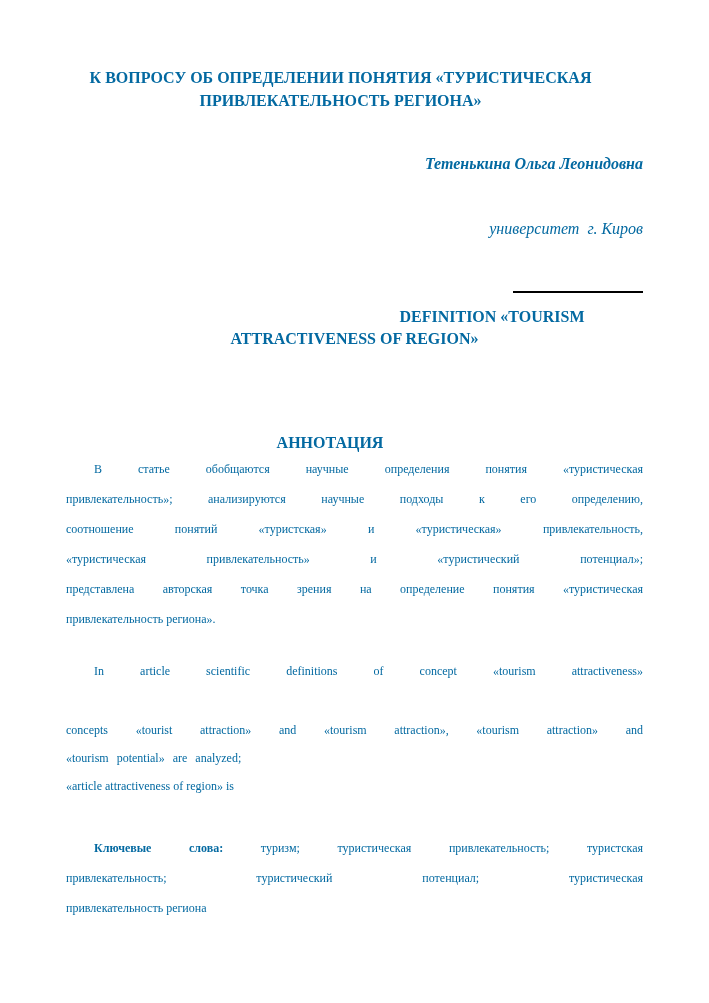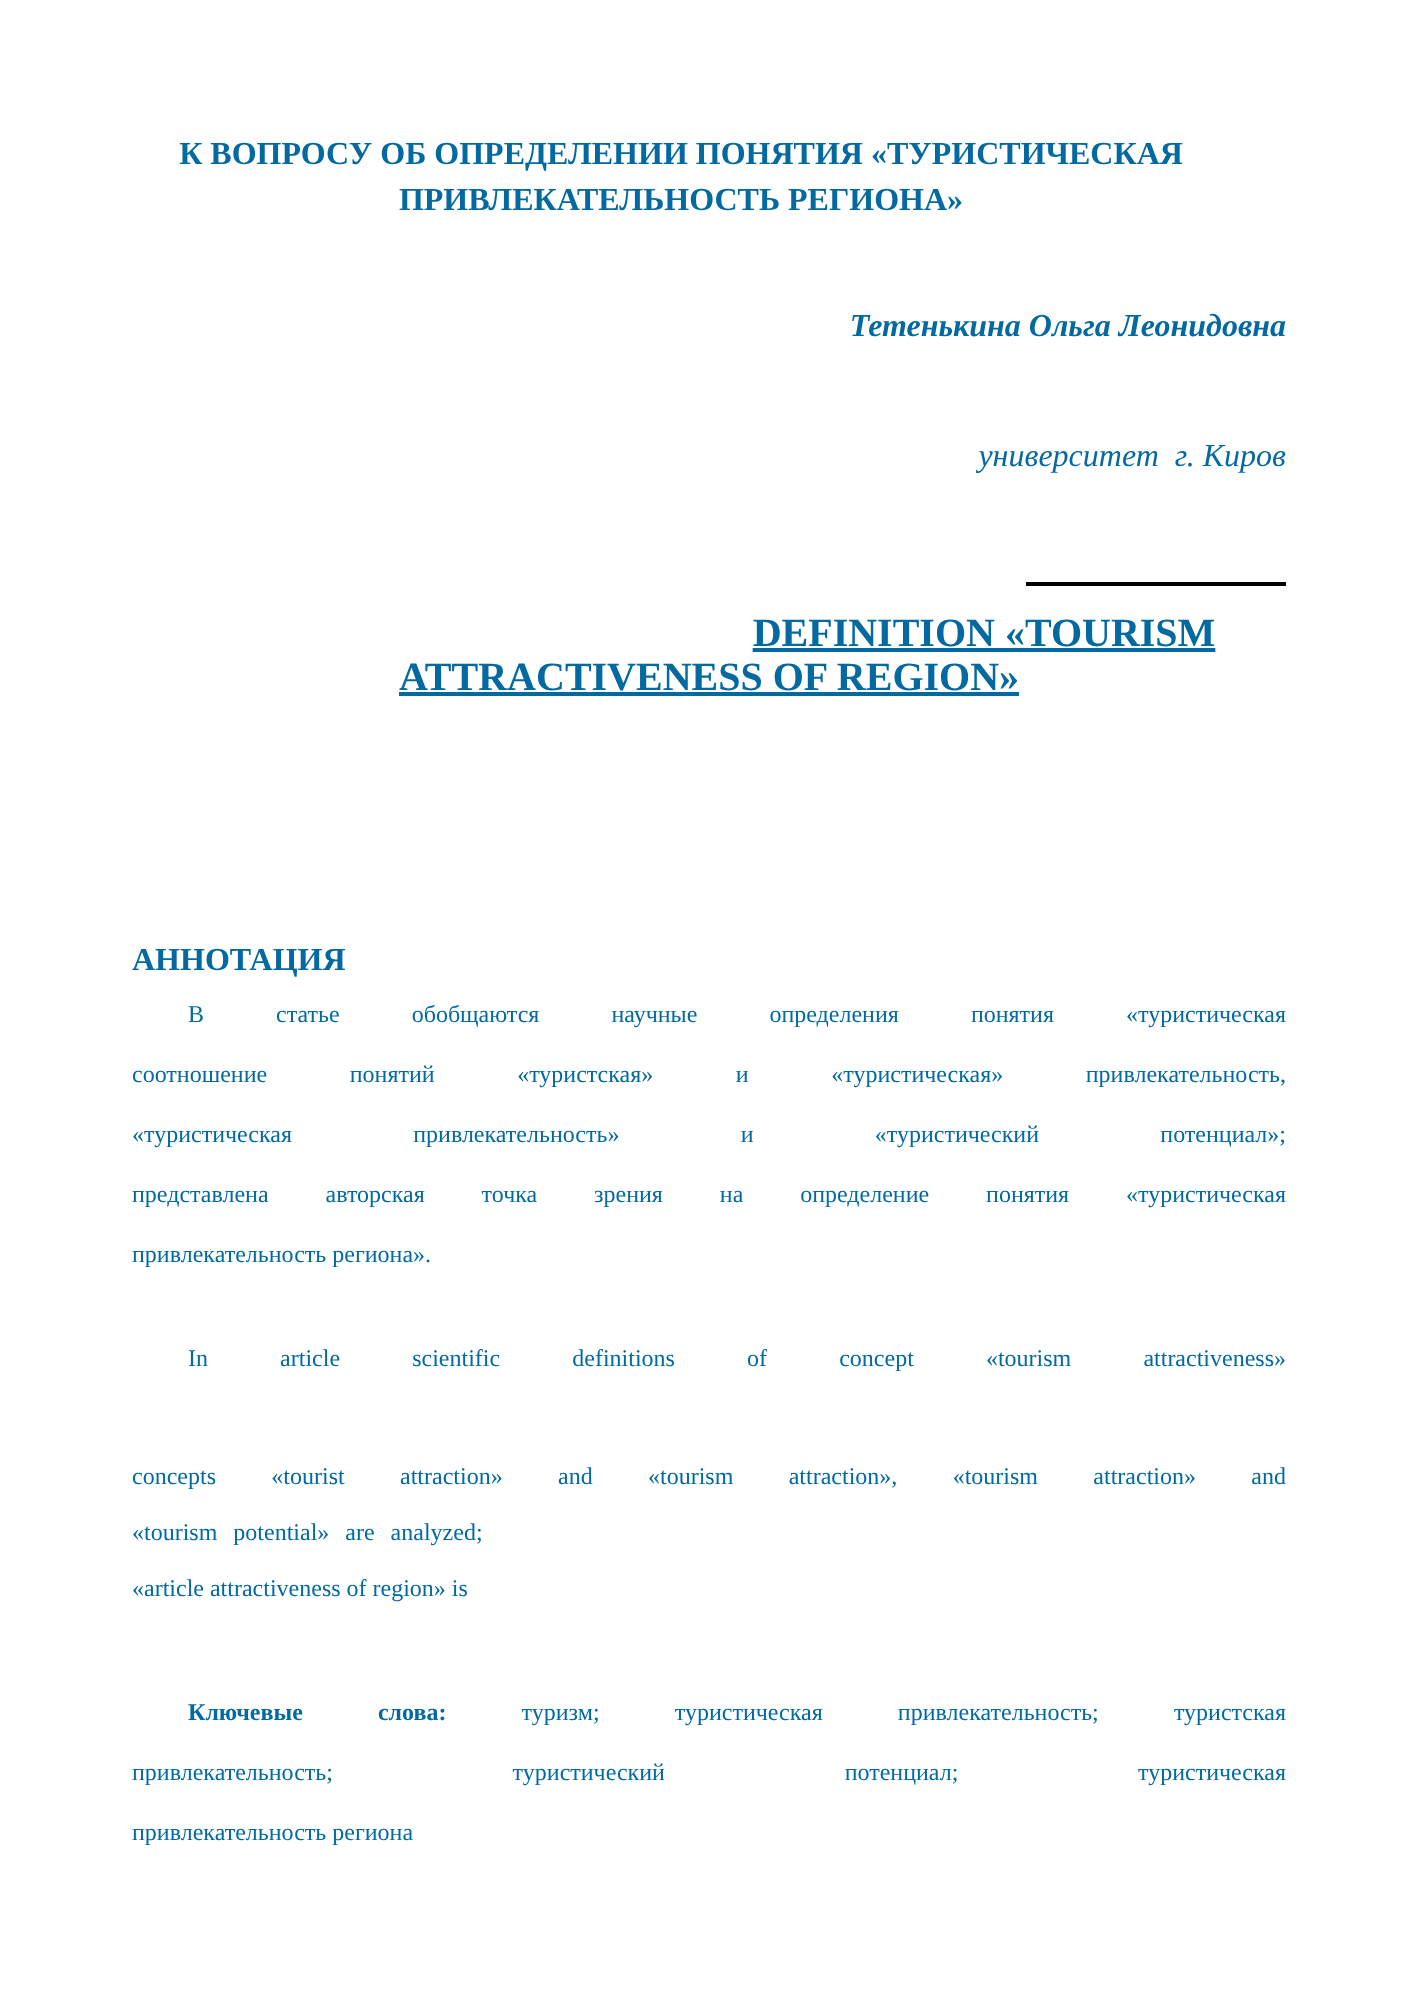--- a/index.html
+++ b/index.html
@@ -37,32 +37,32 @@
   .byline .author { font-weight: bold; }
   .rule {
     width: 130px;
     height: 2px;
     background: #000000;
     margin: 9px 0 0 auto;
   }
   .en-title {
     margin-top: 13px;
     font-weight: bold;
-    font-size: 20px;
+    font-size: 16px;
     line-height: 22px;
-    text-decoration: underline;
   }
   .en-title .l1 { text-align: center; margin-left: 275px; }
   .en-title .l2 { text-align: center; }
   .annot-head {
-    margin-top: 119px;
+    margin-top: 81px;
     margin-right: 49px;
     font-weight: bold;
     font-size: 16px;
     line-height: 23px;
+    text-align: center;
   }
   .para { font-size: 12px; }
   .ru-para  { line-height: 30px; margin-top: 0; }
   .p-en1    { line-height: 30px; margin-top: 22px; }
   .en-para2 { line-height: 28px; margin-top: 30px; }
   .kw-para  { line-height: 30px; margin-top: 33px; }
   .jline {
     text-align: justify;
     text-align-last: justify;
     text-justify: inter-word;
@@ -91,20 +91,21 @@
 
   <div class="en-title">
     <div class="l1">DEFINITION «TOURISM</div>
     <div class="l2">ATTRACTIVENESS OF REGION»</div>
   </div>
 
   <div class="annot-head">АННОТАЦИЯ</div>
 
   <div class="para ru-para">
     <div class="jline indent">В статье обобщаются научные определения понятия «туристическая</div>
+    <div class="jline">привлекательность»; анализируются научные подходы к его определению,</div>
     <div class="jline">соотношение понятий «туристская» и «туристическая» привлекательность,</div>
     <div class="jline">«туристическая привлекательность» и «туристический потенциал»;</div>
     <div class="jline">представлена авторская точка зрения на определение понятия «туристическая</div>
     <div class="lline">привлекательность региона».</div>
   </div>
 
   <div class="para p-en1">
     <div class="jline indent">In article scientific definitions of concept «tourism attractiveness»</div>
   </div>
 

